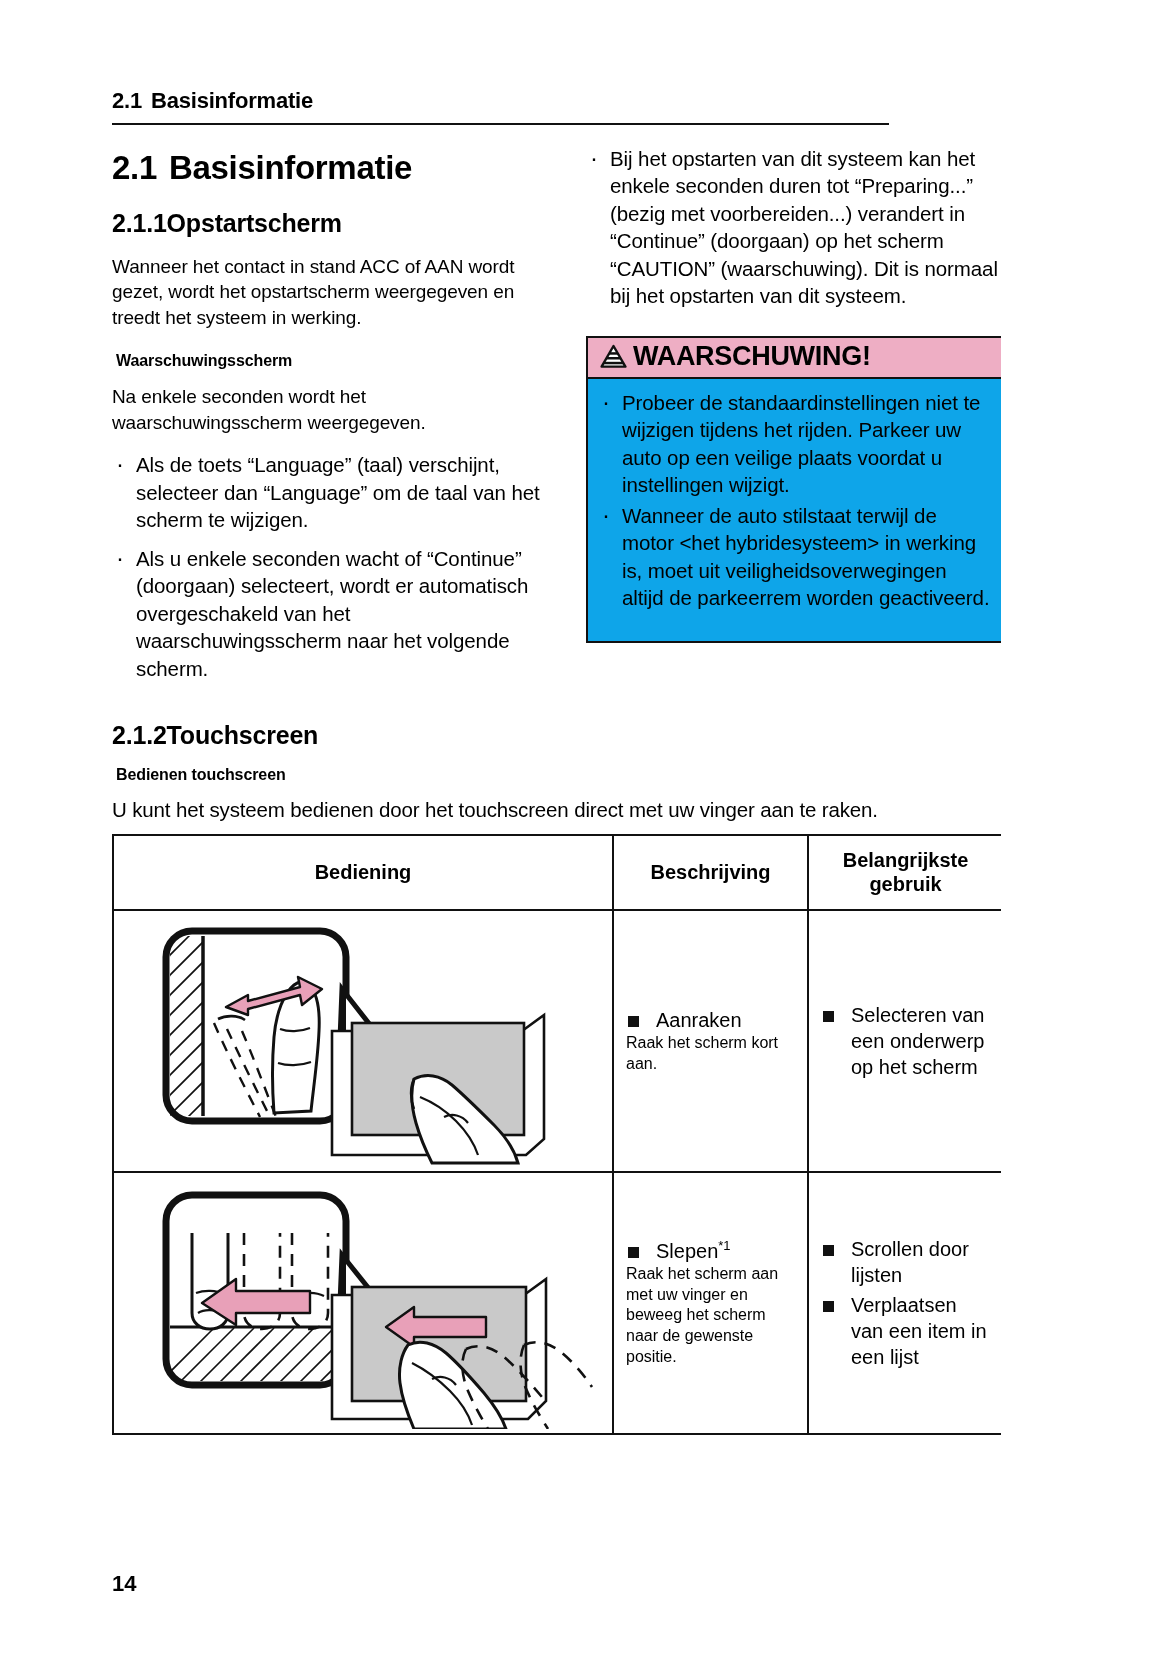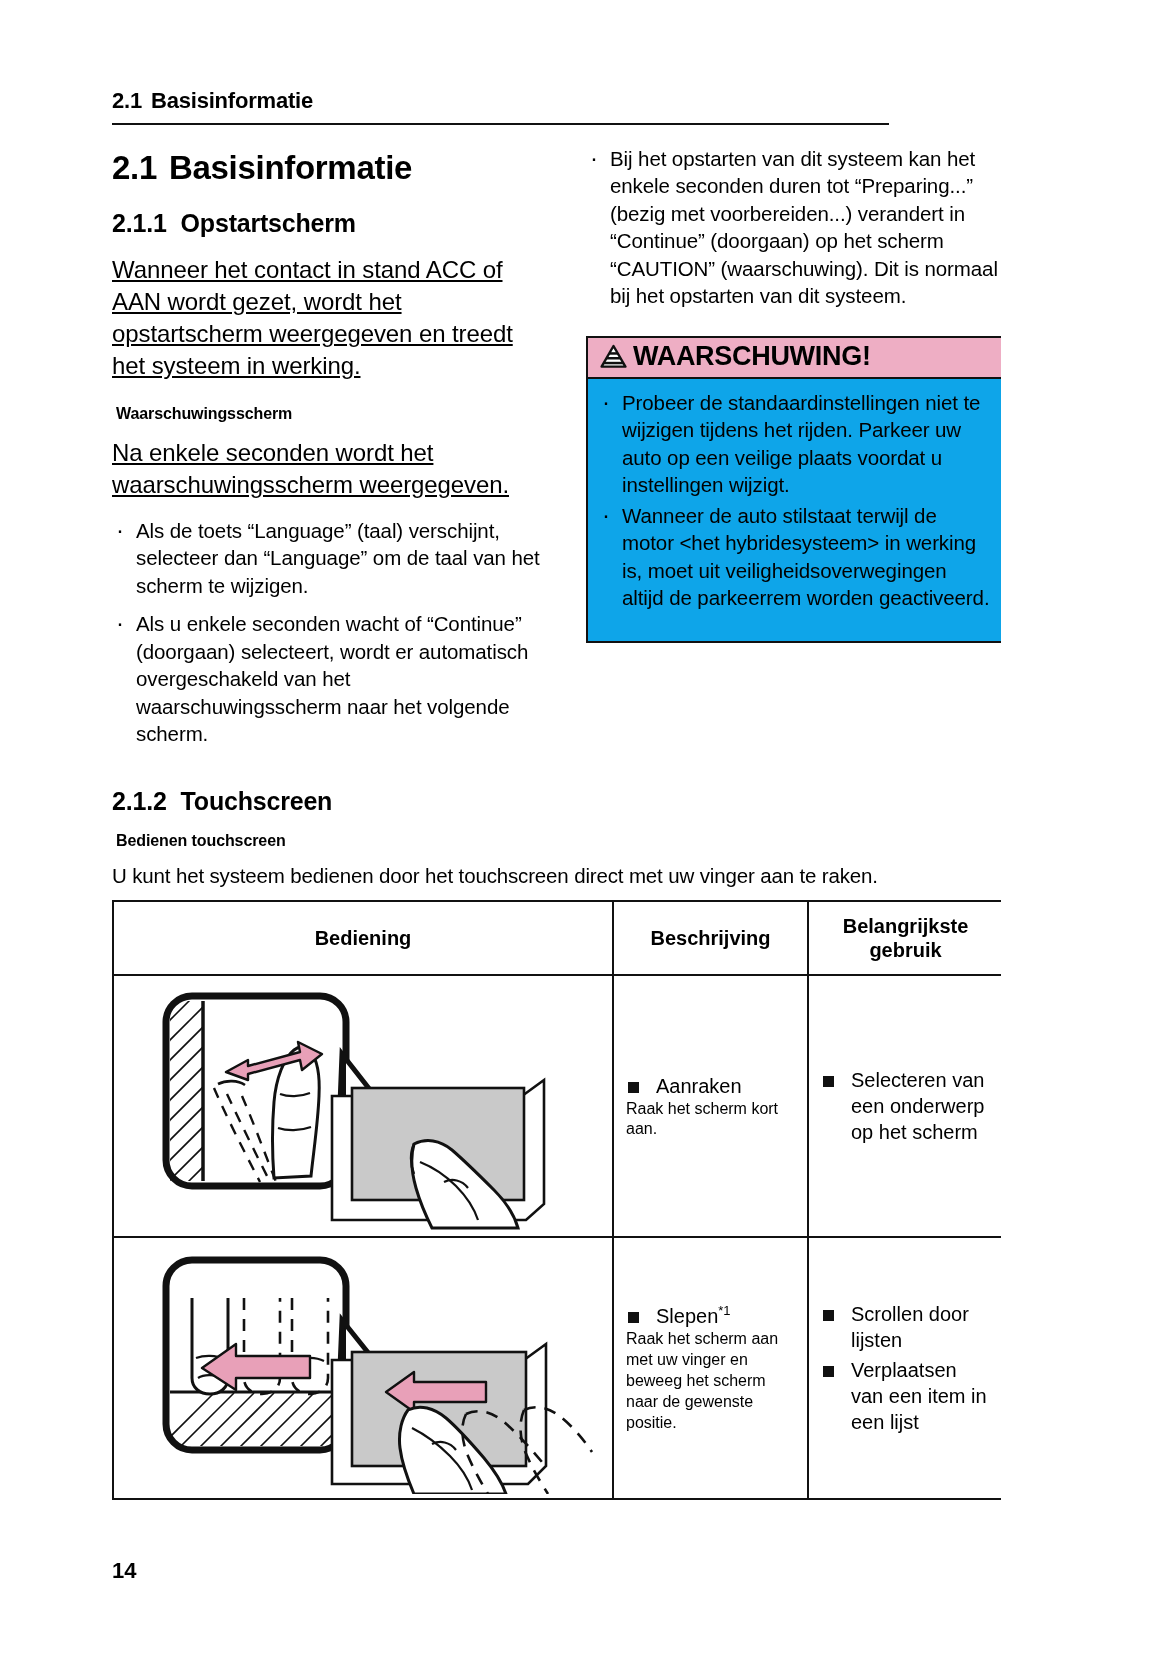--- a/index.html
+++ b/index.html
@@ -50,35 +50,34 @@
     letter-spacing: -0.3px;
   }
   h1.sec .num { margin-right: 12px; }
 
   h2.subsec {
     font-size: 25px;
     font-weight: bold;
     margin: 0 0 16px 0;
     letter-spacing: -0.2px;
   }
-  h2.subsec .num { margin-right: 14px; }
+  h2.subsec .num { margin-right: 0; }
 
   h3.bold-head {
     font-size: 16px;
     font-weight: bold;
     margin: 22px 0 14px 4px;
     letter-spacing: -0.1px;
   }
 
   p.body {
-    font-size: 24px;
+    font-size: 19px;
     line-height: 1.34;
     margin: 12px 0 16px 0;
     letter-spacing: -0.1px;
-    text-decoration: underline;
   }
 
   ul.dotlist {
     list-style: none;
     margin: 0 0 6px 0;
     padding: 0;
   }
   ul.dotlist > li {
     position: relative;
     padding-left: 24px;
@@ -186,21 +185,21 @@
     margin: 0;
     font-size: 16px;
     line-height: 1.3;
   }
   sup.star { font-size: 13px; vertical-align: super; }
 
   
   .footer {
     position: absolute;
     left: 112px;
-    bottom: 69px;
+    bottom: 56px;
     font-size: 22px;
     font-weight: bold;
   }
 </style>
 </head>
 <body>
 
 <div class="page">
 
   <div class="running-head">

